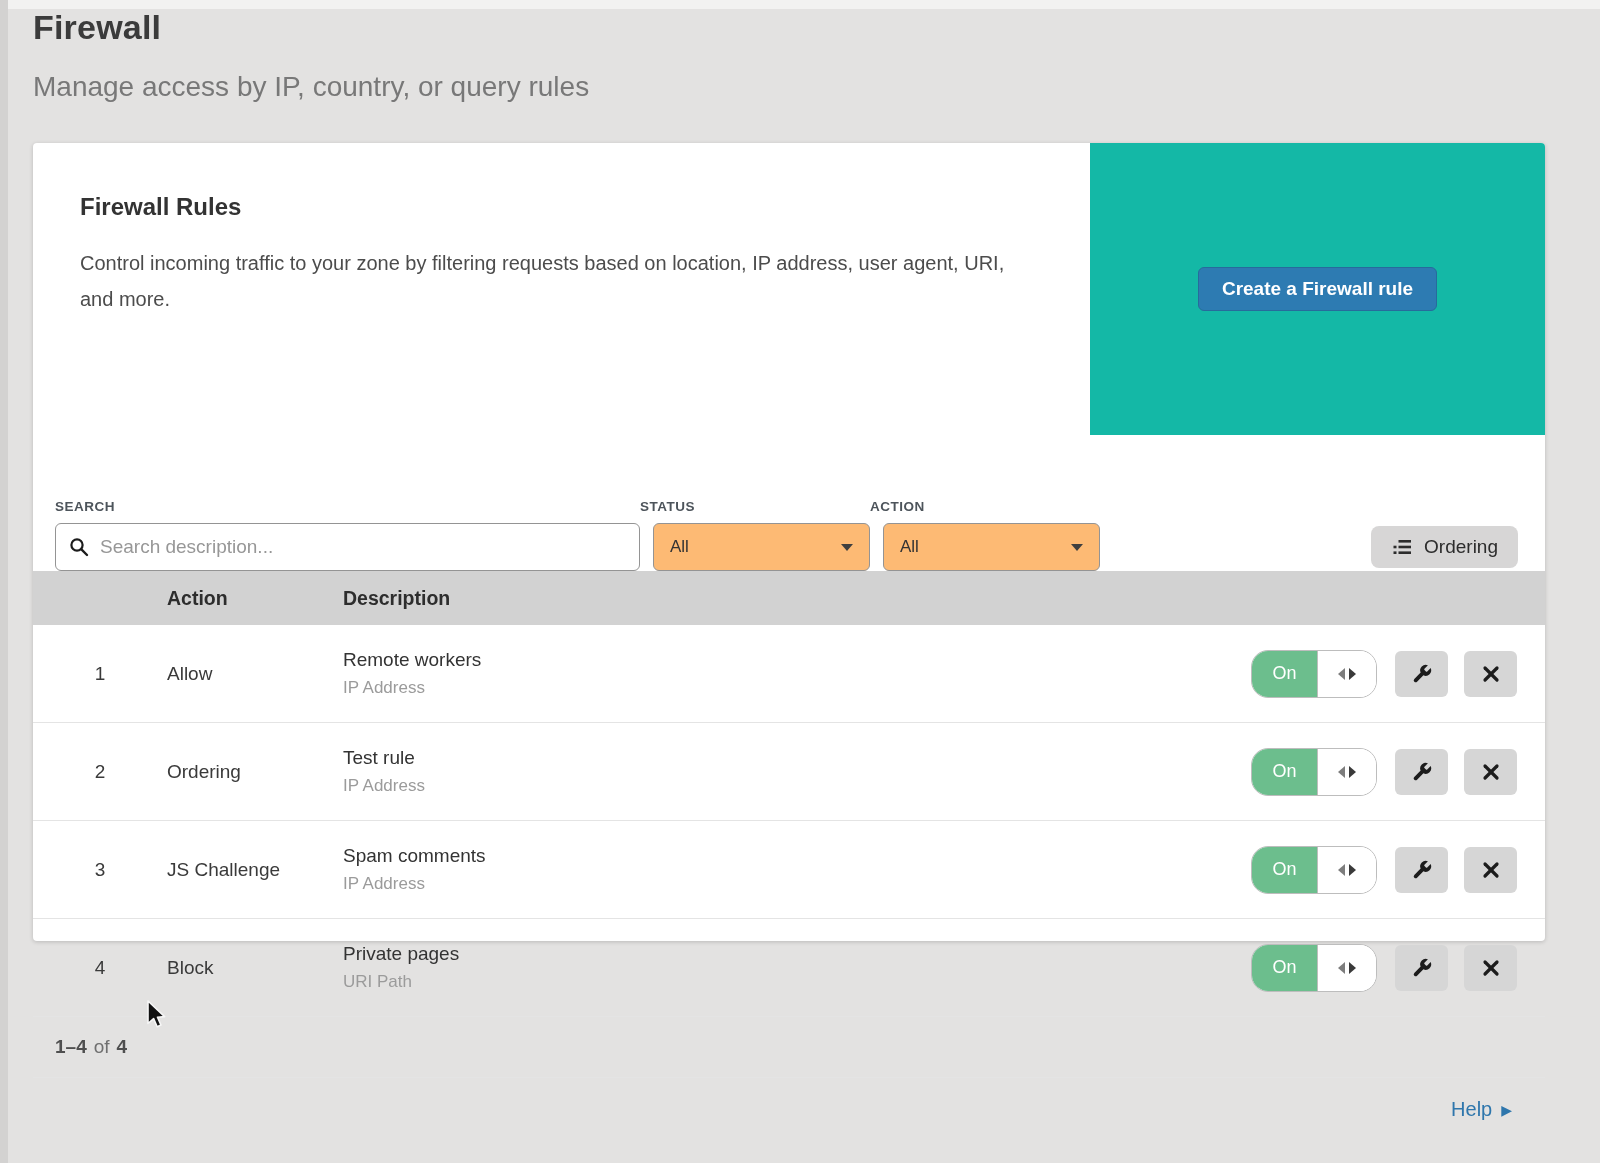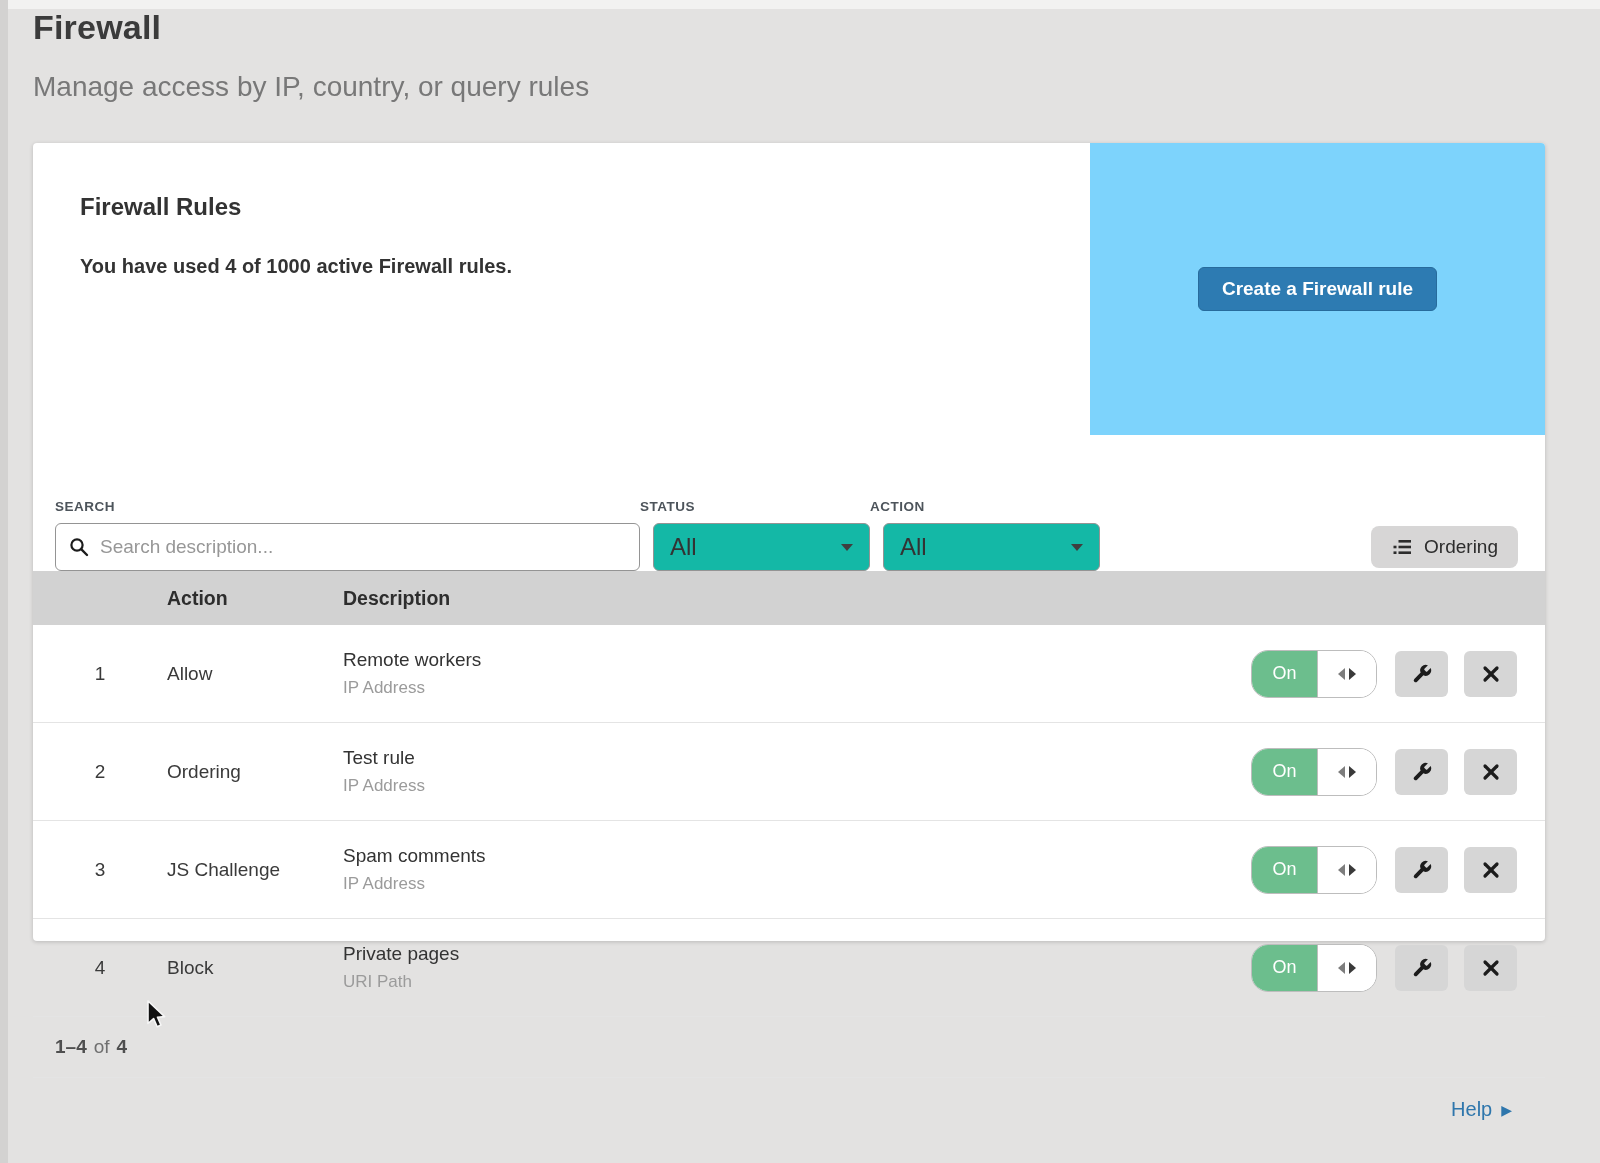--- a/index.html
+++ b/index.html
@@ -22,21 +22,21 @@
     position:absolute;left:33px;top:143px;width:1512px;height:798px;
     background:#ffffff;border-radius:4px;
     box-shadow:0 1px 4px rgba(0,0,0,.18);
   }
   .card-top{display:flex;height:292px;}
   .card-top-left{flex:1;padding:50px 60px 0 47px;}
   .card-heading{margin:0 0 24px 0;font-size:24px;font-weight:700;color:#333;}
   .card-desc{margin:0;font-size:20px;line-height:1.8;color:#4c4c4c;max-width:945px;}
   .card-usage{margin:34px 0 0 0;font-size:20px;font-weight:700;color:#333;}
   .card-top-right{
-    width:455px;background:#7dd3fc;border-top-right-radius:4px;
+    width:455px;background:#14b8a6;border-top-right-radius:4px;
     display:flex;align-items:center;justify-content:center;
   }
   .btn-primary{
     background:#2d7bb2;border:1px solid #276b9c;border-radius:6px;
     color:#fff;font-family:inherit;font-size:19px;font-weight:700;
     padding:10px 23px;cursor:pointer;
   }
 
   
   .filter-row{
@@ -53,23 +53,23 @@
   .search-input{
     box-sizing:border-box;width:585px;height:48px;
     border:1px solid #949494;border-radius:6px;
     padding:0 14px 0 44px;font-family:inherit;font-size:19px;color:#333;
     background:#fff;outline:none;
   }
   .search-input::placeholder{color:#979797;}
   .search-icon{position:absolute;left:13px;top:13px;}
   .select{
     box-sizing:border-box;width:217px;height:48px;margin-left:13px;
-    border:1px solid #949494;border-radius:6px;background:#14b8a6;
+    border:1px solid #949494;border-radius:6px;background:#fdba74;
     display:flex;align-items:center;justify-content:space-between;
-    padding:16px 16px;font-size:24px;color:#333;cursor:pointer;
+    padding:16px 16px;font-size:17px;color:#333;cursor:pointer;
   }
   .caret{
     width:0;height:0;border-left:6px solid transparent;border-right:6px solid transparent;
     border-top:7px solid #3f3f3f;
   }
   .btn-ordering{
     margin-left:auto;margin-bottom:3px;height:42px;
     background:#d7d6d6;border:none;border-radius:8px;
     display:flex;align-items:center;gap:11px;padding:0 20px;
     font-family:inherit;font-size:19px;color:#2c2c2c;cursor:pointer;
@@ -138,21 +138,21 @@
 <div class="page-header">
   <h1 class="page-title">Firewall</h1>
   <div class="page-subtitle">Manage access by IP, country, or query rules</div>
 </div>
 
 <div class="card">
 
   <div class="card-top">
     <div class="card-top-left">
       <h2 class="card-heading">Firewall Rules</h2>
-      <p class="card-usage">You have used 4 of 1000 active Firewall rules.</p>
+      <p class="card-desc">Control incoming traffic to your zone by filtering requests based on location, IP address, user agent, URI, and more.</p>
     </div>
     <div class="card-top-right">
       <button class="btn-primary">Create a Firewall rule</button>
     </div>
   </div>
 
   <div class="filter-row">
     <div class="field">
       <label>SEARCH</label>
       <div class="input-wrap">

